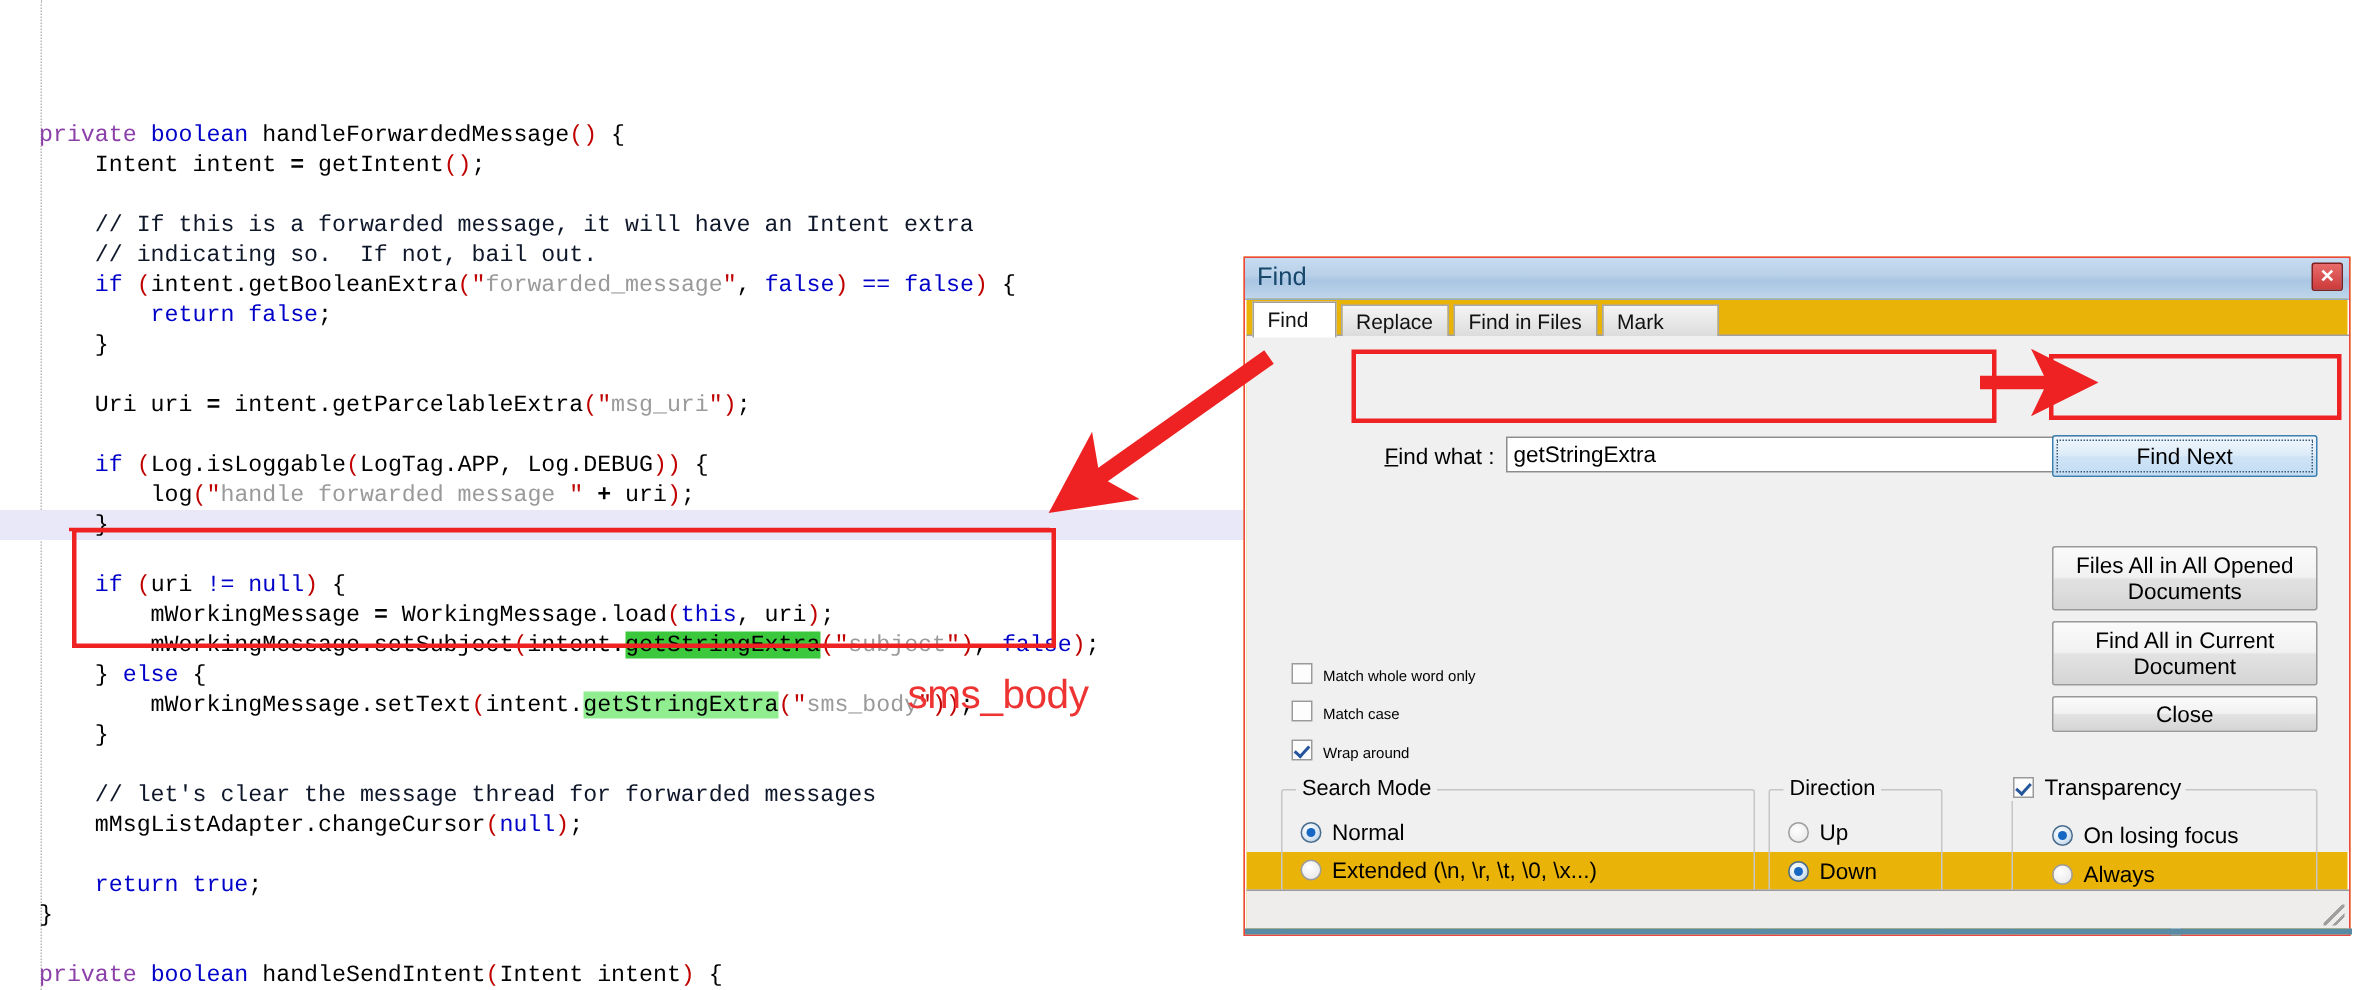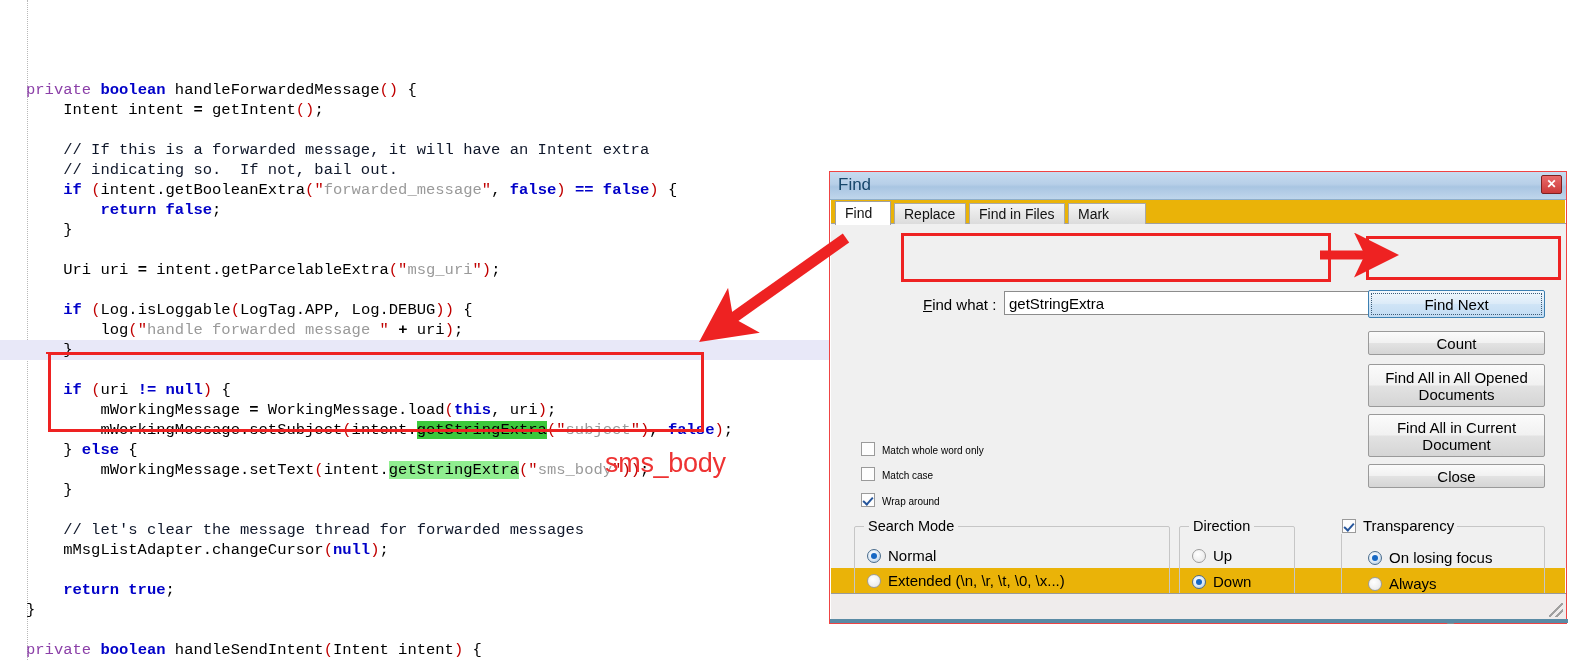--- a/index.html
+++ b/index.html
@@ -22,21 +22,21 @@
     white-space: pre;
     overflow: hidden;
   }
   .code-line { position: relative; height: 20px; padding-left: 26px; }
   .guide {
     position: absolute; top: 0; bottom: 0; width: 0;
     border-left: 1px dotted #b8b8b8;
   }
   .g1 { left: 27px; }
 
-  .kw     { color: #0000c8; font-weight: bold; }  
+  .kw     { color: #0000c8; font-weight: normal; }  
   .mod    { color: #8b3fa8; }                      
   .cmt    { color: #0f172a; }                      
   .str    { color: #9a9a9a; }                      
   .strq   { color: #c00000; }                      
   .pn     { color: #c00000; }                      
   .id     { color: #000000; }
   .op     { color: #000000; font-weight: bold; }
 
   .cur-line {
     position: absolute; left: 0; width: 830px; height: 20px;
@@ -288,25 +288,22 @@
       <div id="find-input-wrap">
         <input id="find-input" type="text" value="getStringExtra" style="">
         <div id="combo-arrow"></div>
       </div>
 
       <div class="btn primary" id="btn-find-next">
         <span class="inner">
             <span>Find Next</span>
           </span>
       </div>
-      <div class="btn" id="btn-count">
-        <span>Count</span>
-      </div>
       <div class="btn" id="btn-all-opened">
-        <span>Find All in All Opened Documents</span>
+        <span>Files All in All Opened Documents</span>
       </div>
       <div class="btn" id="btn-all-cur">
         <span>Find All in Current Document</span>
       </div>
       <div class="btn" id="btn-close">
         <span>Close</span>
       </div>
 
       <div class="chk-row" id="chk-whole">
         <span class="chk-box"></span><span>Match whole word only</span>

